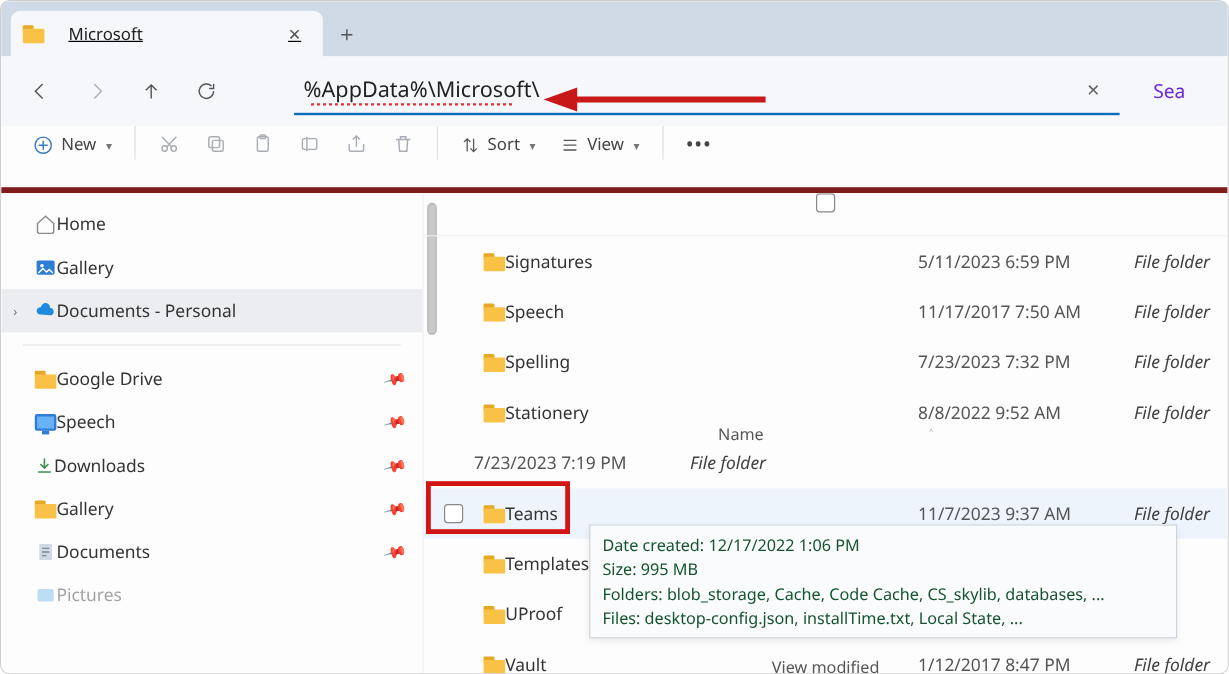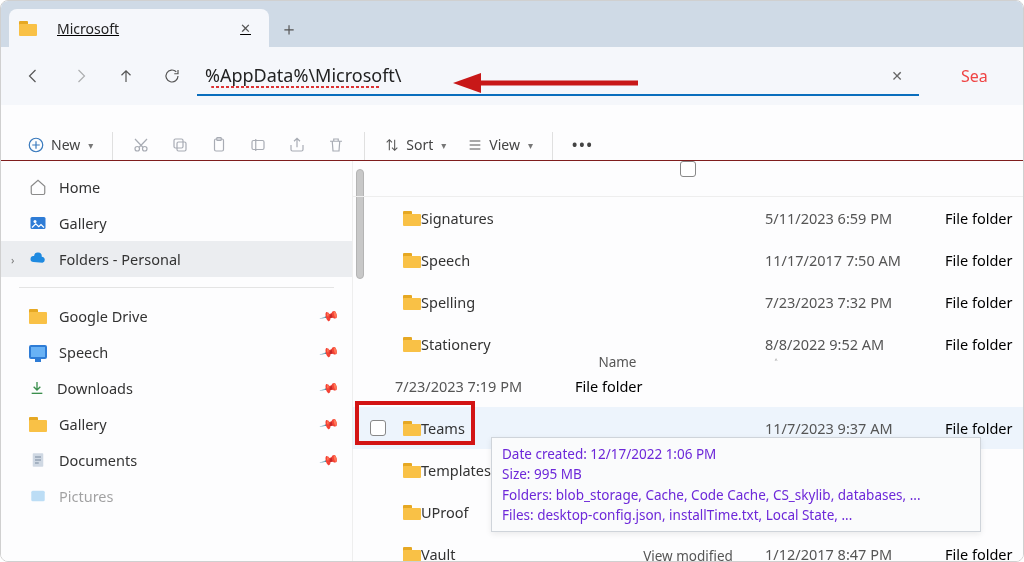--- a/index.html
+++ b/index.html
@@ -13,41 +13,41 @@
   .folder-glyph .tab2 { position:absolute; top:0; left:0; width:9px; height:5px; border-radius:1px 1px 0 0; }
   .folder-glyph.gold .back { background:#f9c146; }
   .folder-glyph.gold .tab2 { background:#e6a823; }
   .tab-title { font-size: 14px; color: #222; flex: 1; }
   .tab-close { font-size: 13px; color:#555; padding:4px 6px; cursor:pointer; }
   .newtab { width:40px; height:38px; display:flex; align-items:center; justify-content:center; font-size:18px; color:#555; cursor:pointer; }
 
   
   .navrow { height: 58px; background:#f5f7fb; display:flex; align-items:center; padding:0 12px; gap:4px; }
   .navbtn { width:42px; height:42px; display:flex; align-items:center; justify-content:center; color:#555; border:none; background:transparent; cursor:pointer; border-radius:4px; }
-  .addr { flex:1; height:40px; border-bottom:2px solid #0a6ebd; display:flex; align-items:center; padding:0 8px; position:relative; }
+  .addr { flex:1; height:40px; border-bottom:2px solid #0a6ebd; display:flex; align-items:center; padding:0 8px; position:relative;margin-left:48px; }
   .addr input { flex:1; border:none; outline:none; background:transparent; font-size:18px; color:#222; }
   .addr .clearx { font-size:14px; color:#666; padding:4px 8px; cursor:pointer; }
   .squiggle { position:absolute; bottom:6px; left:14px; height:2px; width:170px; background: repeating-linear-gradient(90deg,#d33 0,#d33 3px,transparent 3px,transparent 5px); border-radius:1px; }
-  .searchbox { width:56px; height:40px; display:flex; align-items:center; padding:0 6px; color:#ef4444; font-size:16px; margin-left:32px; }
+  .searchbox { width:56px; height:40px; display:flex; align-items:center; padding:0 6px; color:#6d28d9; font-size:16px; margin-left:18px; }
 
   
   .arrow-annot { position:absolute; left:452px; top:70px; width:190px; height:24px; pointer-events:none; }
   .arrow-annot svg { width:100%; height:100%; }
 
   
-  .toolbar { height:56px; background:#fdfdfe; border-bottom:1px solid #7f1d1d; display:flex; align-items:flex-end; padding:0 16px; gap:1px; }
+  .toolbar { height:56px; background:#fdfdfe; border-bottom:5px solid #7f1d1d; display:flex; align-items:flex-start; padding:0 16px; gap:1px; }
   .tbtn { display:flex; align-items:center; gap:6px; padding:6px 10px; color:#444; font-size:14px; border:none; background:transparent; cursor:pointer; border-radius:4px; }
   .tbtn.dim { color:#a8acb4; }
   .tdiv { width:1px; height:28px; background:#e0e0e0; margin:0 8px; }
   .chev-dn { font-size:10px; color:#777; margin-left:2px; }
 
   
   .body { display:flex; height: calc(100% - 160px); background:#fdfdfe; }
   .sidebar { width:352px; border-right:1px solid #eee; padding:8px 0; display:flex; flex-direction:column; overflow:hidden; }
-  .navitem { display:flex; align-items:center; gap:12px; padding:8px 14px 8px 28px; font-size:14.5px; color:#333; cursor:pointer; position:relative; }
+  .navitem { display:flex; align-items:center; padding:8px 14px 8px 28px; font-size:14.5px; color:#333; cursor:pointer; position:relative; }
   .navitem.sel { background:#ebedf0; }
   .navitem .chev { position:absolute; left:10px; font-size:11px; color:#777; }
   .navitem .pin { margin-left:auto; color:#8e8e8e; font-size:13px; transform:rotate(30deg); }
   .sidediv { height:1px; background:#e4e4e4; margin:10px 18px; }
   .sb-scroll { position:absolute; left:355px; top:168px; width:8px; height:110px; background:#c8c8c8; border-radius:4px; border:1px solid #b4b4b4; }
 
   
   .filepane { flex:1; overflow:hidden; position:relative; }
   .colhead { display:flex; align-items:center; height:36px; font-size:13.5px; color:#555; border-bottom:1px solid #eee; padding:0 8px;flex-direction:column; }
   .colhead .c-check { width:34px; display:flex; justify-content:center; }
@@ -56,26 +56,26 @@
   .colhead .c-type { flex:1; }
   .colsep { width:1px; height:22px; background:#e6e6e6; margin-right:10px; }
   .chkbox { width:16px; height:16px; border:1.5px solid #888; border-radius:3px; background:#fff; }
   .sorticon { font-size:11px; color:#888; margin-left:130px; }
 
   .rows { }
   .frow { display:flex; align-items:center; height:42px; font-size:14.5px; color:#333; padding:0 8px; position:relative; }
   .frow .c-check { width:34px; display:flex; justify-content:center; }
   .frow .c-name { flex:0 0 370px; display:flex; align-items:center; padding-left:8px; }
   .frow .c-date { flex:0 0 180px; color:#555; }
-  .frow .c-type { flex:1; color:#000000; }
+  .frow .c-type { flex:1; color:#404040;font-style:italic; }
   .frow.hover { background:#edf4fc; }
   .highlight-box { position:absolute; border:4px solid #d31414; pointer-events:none; }
 
   
-  .tooltip { position:absolute; background:#fafbfc; border:1px solid #cfd4da; padding:6px 10px; font-size:13.5px; color:#6d28d9; line-height:1.5; max-width:490px; box-shadow:0 2px 6px rgba(0,0,0,0.08); }
+  .tooltip { position:absolute; background:#fafbfc; border:1px solid #cfd4da; padding:6px 10px; font-size:13.5px; color:#14532d; line-height:1.5; max-width:490px; box-shadow:0 2px 6px rgba(0,0,0,0.08); }
   .iw16 { width:18px; height:18px; display:flex; align-items:center; justify-content:center; }
 
   
   .gold { color:#e5a82e; }
 
   .monitor { width:18px; height:14px; border:2px solid #2e7cd6; border-radius:2px; background:#69b2f5; position:relative; }
   .monitor:after { content:""; position:absolute; bottom:-5px; left:4px; width:6px; height:3px; background:#2e7cd6; }
 
   .dl-icon { width:16px; height:16px; position:relative; }
   .dl-icon svg { width:16px; height:16px; }
@@ -216,21 +216,21 @@
         </span>
       <span>Gallery</span>
     </div>
     <div class="navitem sel">
       <span class="chev">›</span>
       <span class="iw16">
           <svg viewBox="0 0 24 24" width="18" height="18">
             <path d="M6 16a4 4 0 1 1 .8-7.93A5 5 0 0 1 17 9a4 4 0 0 1 1 7.87" fill="#1f8ae0"></path>
           </svg>
         </span>
-      <span>Folders - Personal</span>
+      <span>Documents - Personal</span>
     </div>
     <div class="sidediv"></div>
 
     <div class="navitem">
       <span class="folder-glyph gold" style="width:18px;height:15px;">
           <span class="tab2"></span>
           <span class="back"></span>
         </span>
       <span>Google Drive</span>
       <span class="pin">📌</span>

